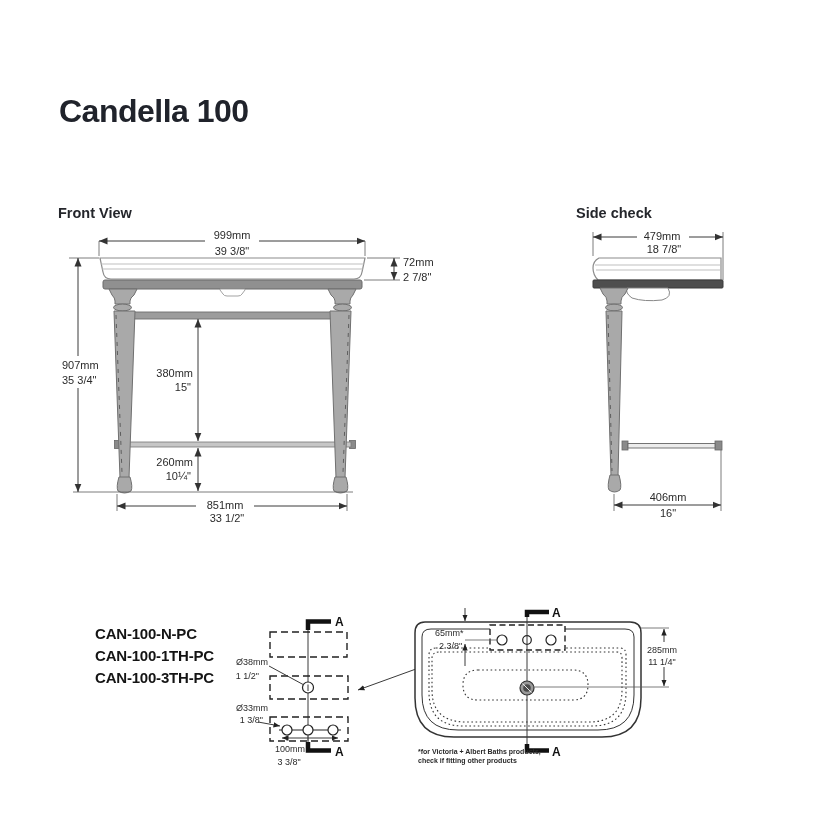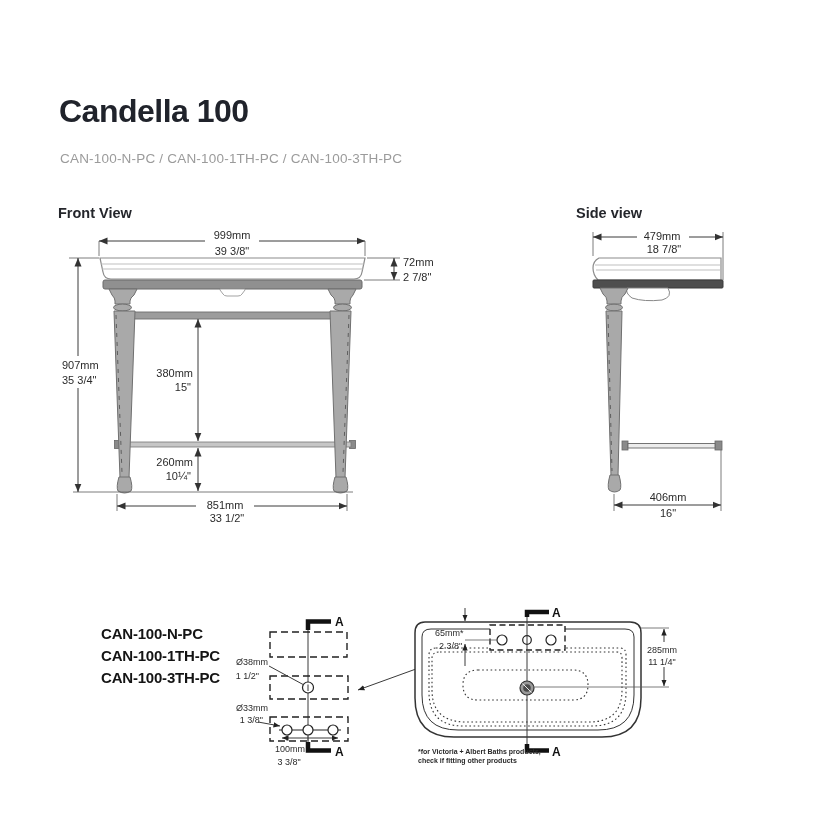--- a/index.html
+++ b/index.html
@@ -7,43 +7,42 @@
           font-family:"Liberation Sans",sans-serif;}
   #title{position:absolute;left:59px;top:93px;font-size:32px;font-weight:700;color:#20232b;letter-spacing:-0.5px;}
   #subtitle{position:absolute;left:60px;top:151px;font-size:13.5px;color:#9b9b9b;letter-spacing:0.2px;}
   .viewlabel{position:absolute;font-size:14.5px;font-weight:700;color:#24262b;text-align:right;}
   #fvl{left:58px;top:205px;}
   #svl{left:576px;top:205px;}
   #fv{position:absolute;left:55px;top:228px;}
   #sv{position:absolute;left:565px;top:228px;}
   #dv{position:absolute;left:225px;top:595px;}
   #models{position:absolute;left:95px;top:623px;font-size:15px;font-weight:700;color:#141414;
-          line-height:22px;letter-spacing:-0.2px;margin-left:6px;}
+          line-height:22px;letter-spacing:-0.2px;}
   #footnote{position:absolute;left:418px;top:747px;font-size:7px;line-height:9px;color:#2a2a2a;font-weight:600;}
   svg text{font-family:"Liberation Sans",sans-serif;fill:#2b2b2b;}
   .d{font-size:11px;}
   .s{font-size:9px;}
   .a{font-size:12px;font-weight:700;fill:#111;}
   .dl{stroke:#3a3a3a;stroke-width:1;fill:none;}
   .xl{stroke:#5a5a5a;stroke-width:0.8;fill:none;}
   .metal{fill:#a9a9a9;stroke:#707070;stroke-width:1;}
   .shade{stroke:#4a4a4a;stroke-width:0.8;fill:none;stroke-dasharray:4,5;}
   .dash{stroke:#222;stroke-width:1.4;fill:none;stroke-dasharray:7,4;}
   .dot{stroke:#333;stroke-width:1.1;fill:none;stroke-dasharray:1.6,2.6;}
   .mk{stroke:#111;stroke-width:4.5;fill:none;}
 </style>
 </head>
 <body>
 
 <div id="canvas">
 
   <div id="title">Candella 100</div>
-  <div id="subtitle">CAN-100-N-PC / CAN-100-1TH-PC / CAN-100-3TH-PC</div>
   <div id="fvl" class="viewlabel">Front View</div>
-  <div id="svl" class="viewlabel">Side view</div>
+  <div id="svl" class="viewlabel">Side check</div>
 
   <svg id="fv" width="395" height="300" viewBox="0 0 395 300">
     <defs>
       <marker id="ar" markerUnits="userSpaceOnUse" markerWidth="9" markerHeight="8" refX="8.5" refY="4" orient="auto-start-reverse">
         <path d="M0,0.5 L8.5,4 L0,7.5 Z" fill="#333"></path>
       </marker>
       <marker id="ar2" markerUnits="userSpaceOnUse" markerWidth="7" markerHeight="6" refX="6.5" refY="3" orient="auto-start-reverse">
         <path d="M0,0.3 L6.5,3 L0,5.7 Z" fill="#222"></path>
       </marker>
     </defs>

